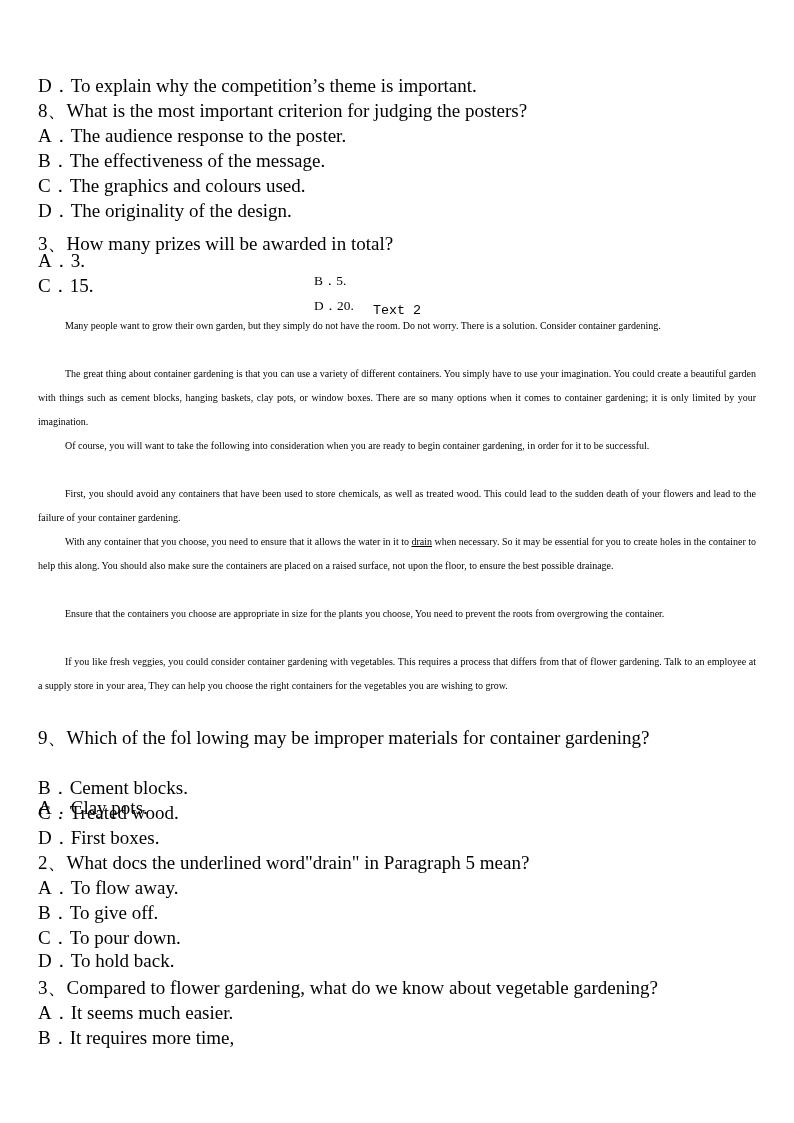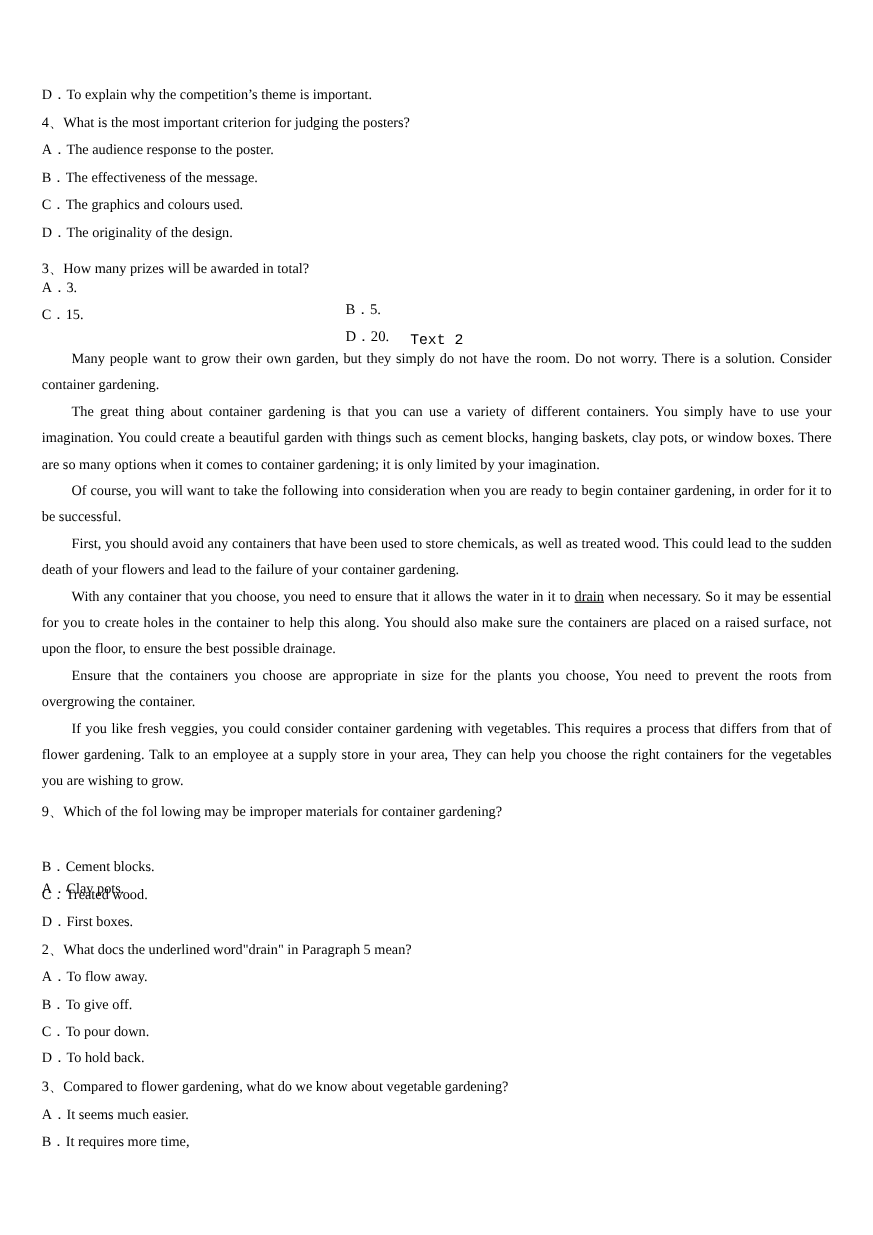--- a/index.html
+++ b/index.html
@@ -1,32 +1,32 @@
 <!DOCTYPE html>
 <html><head>
 <meta charset="utf-8">
 <style>
   html, body { margin: 0; padding: 0; background: #ffffff; }
   body { width: 794px; height: 1123px; position: relative; overflow: hidden;
          font-family: "Liberation Serif", serif; color: #000; }
-  .line { position: absolute; left: 38px; font-size: 13px; white-space: nowrap; line-height: 16px; }
-  .para { position: absolute; left: 38px; width: 718px; font-size: 13px; line-height: 24px; text-align: justify; }
+  .line { position: absolute; left: 38px; font-size: 19px; white-space: nowrap; line-height: 16px; }
+  .para { position: absolute; left: 38px; width: 718px; font-size: 10px; line-height: 24px; text-align: justify; }
   .para .first { display: inline-block; width: 27px; }
   .title { position: absolute; left: 0; width: 794px; text-align: center; font-family: "Liberation Mono", monospace; font-size: 13.4px; line-height: 16px; }
   .col2 { position: absolute; left: 314px; font-size: 13.4px; white-space: nowrap; line-height: 16px; margin-top: 20px; }
   u { text-decoration: underline; font-family: Liberation Serif, serif; }
 </style>
 </head>
 <body>
 
 <div>
 
   <div class="line" style="top:78px">D．To explain why the competition’s theme is important.</div>
 
-  <div class="line" style="top:103px">4、What is the most important criterion for judging the posters?</div>
+  <div class="line" style="top:103px">8、What is the most important criterion for judging the posters?</div>
   <div class="line" style="top:128px">A．The audience response to the poster.</div>
   <div class="line" style="top:153px">B．The effectiveness of the message.</div>
   <div class="line" style="top:178px">C．The graphics and colours used.</div>
   <div class="line" style="top:203px">D．The originality of the design.</div>
 
   <div class="line" style="top:236px">3、How many prizes will be awarded in total?</div>
   <div class="line" style="top:253px">A．3.</div>
   <div class="col2" style="top:253px">B．5.</div>
   <div class="line" style="top:278px">C．15.</div>
   <div class="col2" style="top:278px">D．20.</div>

